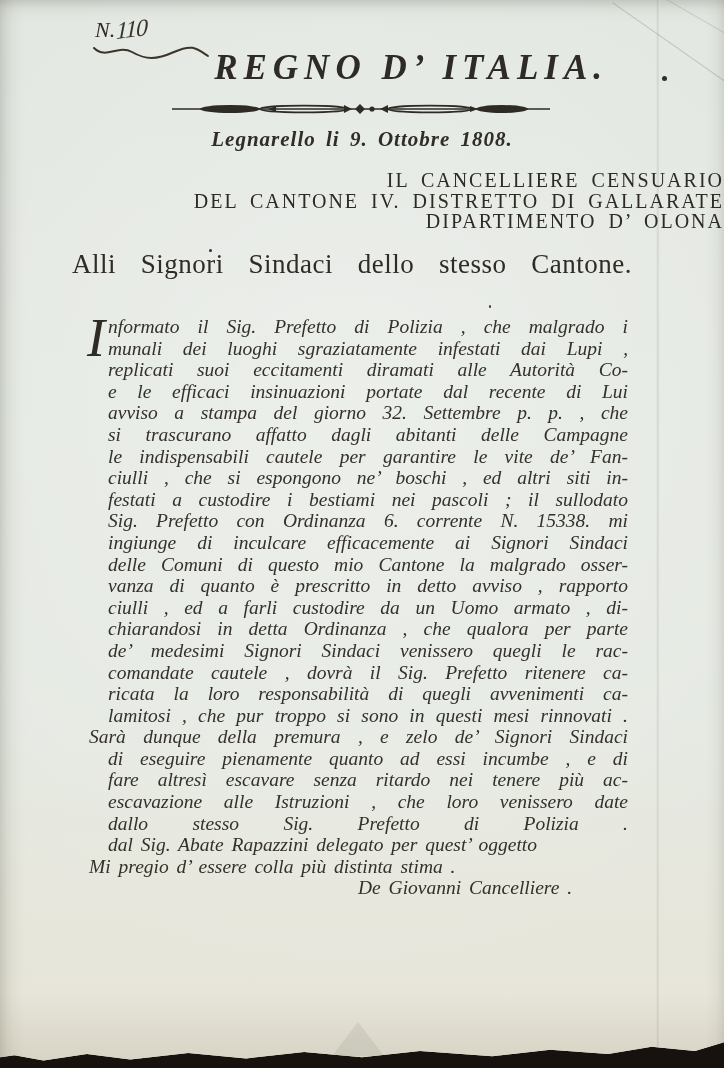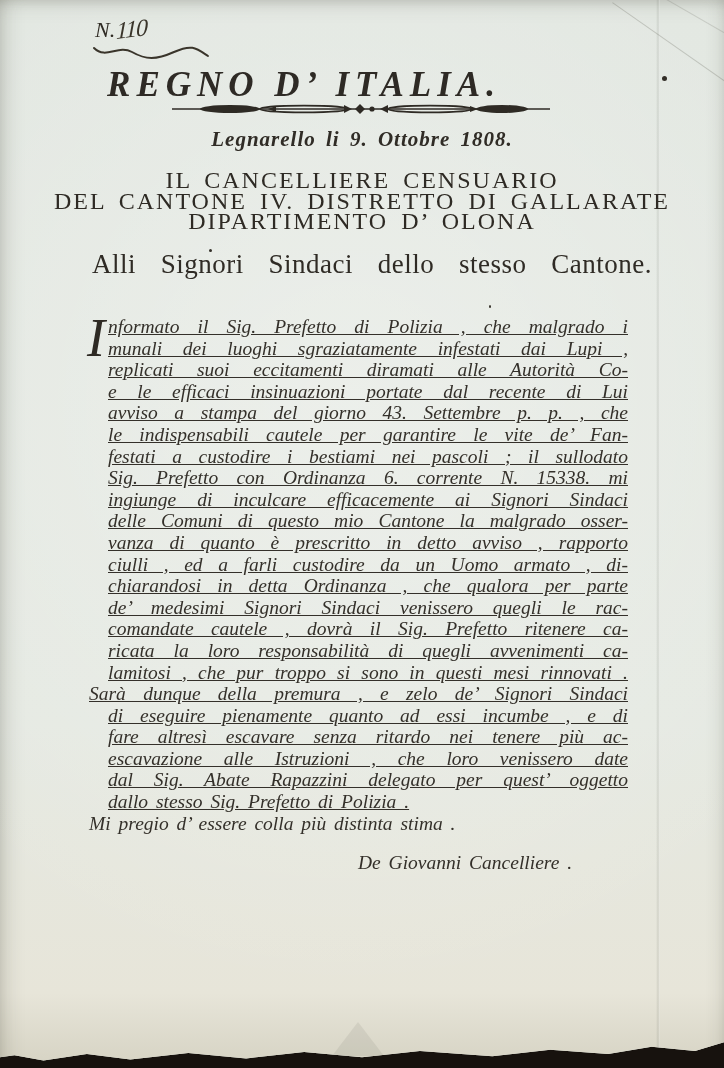--- a/index.html
+++ b/index.html
@@ -50,60 +50,60 @@
     position: absolute; left: 95px; top: 16px;
     font-style: italic; font-size: 22px; color: #2f2b24; white-space: nowrap;
   }
   .page-number .hand {
     display: inline-block; font-size: 24px; letter-spacing: -1px;
     transform: rotate(-7deg) skewX(-8deg); color: #3a352b; margin-left: 1px;
   }
   .number-flourish { position: absolute; left: 92px; top: 40px; }
 
   .doc-title {
-    position: absolute; left: 0; top: 65px; width: 608px;
-    text-align: center; font-style: italic; font-weight: 700;
+    position: absolute; left: 0; top: 48px; width: 608px;
+    text-align: right; font-style: italic; font-weight: 700;
     font-size: 35px; letter-spacing: 6px; color: #2e2a25; white-space: nowrap;
   }
   .ornament { position: absolute; left: 172px; top: 100px; }
 
   .dateline {
     position: absolute; left: 0; top: 127px; width: 724px; text-align: center;
     font-style: italic; font-weight: 700; font-size: 21px;
     letter-spacing: 1px; word-spacing: 4px; color: #302c26;
   }
 
   .issuer {
-    position: absolute; left: 0; top: 170px; width: 724px; text-align: center;
-    font-size: 24px; letter-spacing: 2px; word-spacing: 5px;
+    position: absolute; left: 0; top: 170px; width: 724px; text-align: right;
+    font-size: 20px; letter-spacing: 2px; word-spacing: 5px;
     line-height: 20.5px; color: #2e2a24;
   }
 
   .salutation {
-    position: absolute; left: 92px; top: 249px; width: 560px;
+    position: absolute; left: 72px; top: 249px; width: 560px;
     font-size: 27px; letter-spacing: 0.5px; word-spacing: 3px; color: #2f2b25;
     text-align: justify; text-align-last: justify; white-space: nowrap;
   }
 
   .body-block {
     position: absolute; left: 108px; top: 316px; width: 520px;
     font-style: italic; font-size: 19.5px; line-height: 21.6px;
     color: #34302a; word-spacing: 3px;
   }
   .drop-cap {
     position: absolute; left: -21px; top: -5px;
     font-size: 54px; line-height: 1; font-style: italic; font-weight: 400;
     color: #2e2a24;
   }
-  .body-line { text-align: justify; text-align-last: justify; white-space: nowrap; text-decoration: underline; }
+  .body-line { text-align: justify; text-align-last: justify; white-space: nowrap; }
   .para:last-of-type .body-line:last-child,
   .para2 .body-line:last-child { text-align-last: left; white-space: normal; }
   .para2 .body-line:first-child { margin-left: -19px; }
   .closing-line { margin-left: -19px; }
-  .signature { margin-top: 18px; margin-left: 250px; white-space: nowrap; }
+  .signature { margin-left: 250px; white-space: nowrap; }
 </style>
 </head>
 <body>
 
 <div id="paper">
 
   <div class="fold-right"></div>
   <div class="crease-1"></div>
   <div class="crease-2"></div>
   <div class="speck" style="left:662px; top:76px; width:5px; height:5px;"></div>
@@ -144,39 +144,41 @@
 
   <div class="salutation">Alli Signori Sindaci dello stesso Cantone.</div>
 
   <div class="body-block">
     <span class="drop-cap">I</span>
     <div class="para">
         <div class="body-line">nformato il Sig. Prefetto di Polizia , che malgrado i</div>
         <div class="body-line">munali dei luoghi sgraziatamente infestati dai Lupi ,</div>
         <div class="body-line">replicati suoi eccitamenti diramati alle Autorità Co-</div>
         <div class="body-line">e le efficaci insinuazioni portate dal recente di Lui</div>
-        <div class="body-line">avviso a stampa del giorno 43. Settembre p. p. , che</div>
+        <div class="body-line">avviso a stampa del giorno 32. Settembre p. p. , che</div>
+        <div class="body-line">si trascurano affatto dagli abitanti delle Campagne</div>
         <div class="body-line">le indispensabili cautele per garantire le vite de’ Fan-</div>
+        <div class="body-line">ciulli , che si espongono ne’ boschi , ed altri siti in-</div>
         <div class="body-line">festati a custodire i bestiami nei pascoli ; il sullodato</div>
         <div class="body-line">Sig. Prefetto con Ordinanza 6. corrente N. 15338. mi</div>
         <div class="body-line">ingiunge di inculcare efficacemente ai Signori Sindaci</div>
         <div class="body-line">delle Comuni di questo mio Cantone la malgrado osser-</div>
         <div class="body-line">vanza di quanto è prescritto in detto avviso , rapporto</div>
         <div class="body-line">ciulli , ed a farli custodire da un Uomo armato , di-</div>
         <div class="body-line">chiarandosi in detta Ordinanza , che qualora per parte</div>
         <div class="body-line">de’ medesimi Signori Sindaci venissero quegli le rac-</div>
         <div class="body-line">comandate cautele , dovrà il Sig. Prefetto ritenere ca-</div>
         <div class="body-line">ricata la loro responsabilità di quegli avvenimenti ca-</div>
         <div class="body-line">lamitosi , che pur troppo si sono in questi mesi rinnovati .</div>
       </div>
     <div class="para para2">
         <div class="body-line">Sarà dunque della premura , e zelo de’ Signori Sindaci</div>
         <div class="body-line">di eseguire pienamente quanto ad essi incumbe , e di</div>
         <div class="body-line">fare altresì escavare senza ritardo nei tenere più ac-</div>
         <div class="body-line">escavazione alle Istruzioni , che loro venissero date</div>
+        <div class="body-line">dallo stesso Sig. Prefetto di Polizia .</div>
         <div class="body-line">dal Sig. Abate Rapazzini delegato per quest’ oggetto</div>
-        <div class="body-line">dallo stesso Sig. Prefetto di Polizia .</div>
       </div>
     <div class="closing-line">Mi pregio d’ essere colla più distinta stima .</div>
     <div class="signature">De Giovanni Cancelliere .</div>
   </div>
 
 </div>
 
 </body></html>

